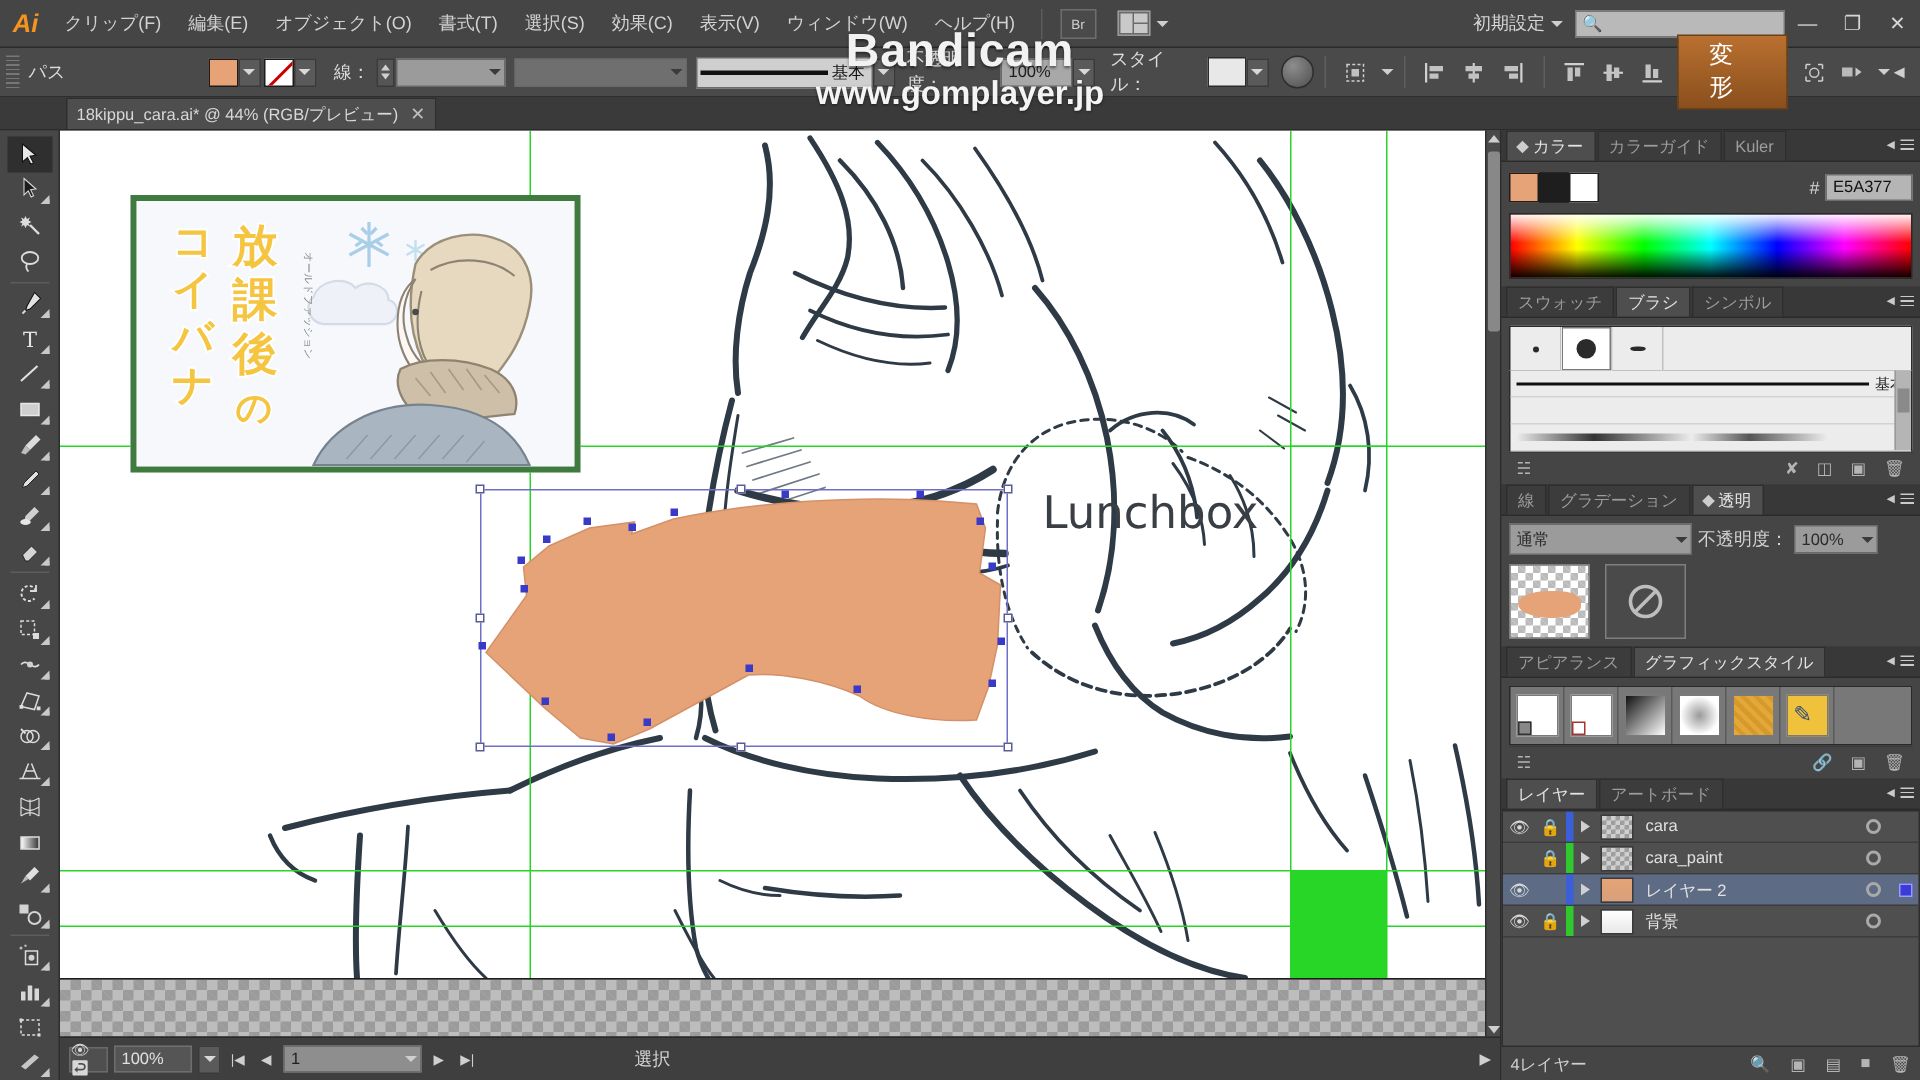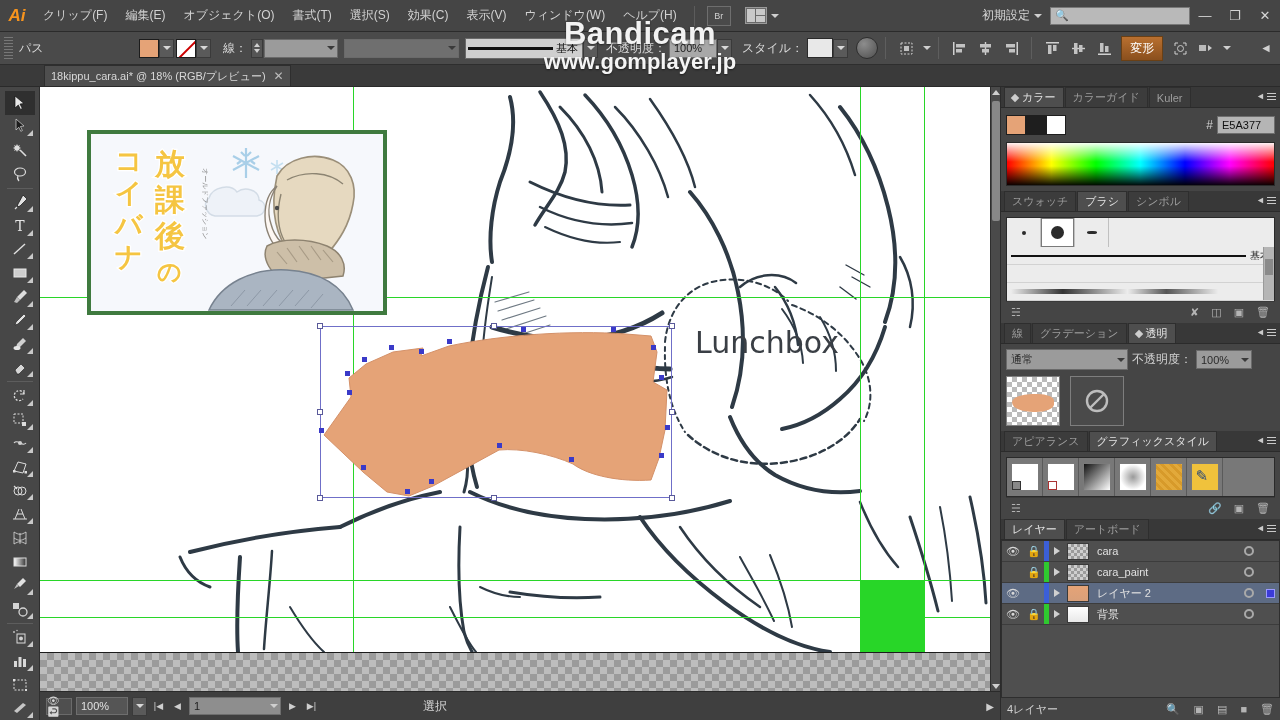--- a/index.html
+++ b/index.html
@@ -122,21 +122,21 @@
     border: 1px solid #2e2e2e; margin-left: 8px;
   }
   .vsep { width: 1px; height: 22px; background: #5e5e5e; margin: 0 7px; }
   .align-btn {
     width: 22px; height: 20px; border: 1px solid transparent;
     display: flex; align-items: center; justify-content: center; margin: 0 2px;
   }
   .align-btn svg { display: block; }
   #transform-btn {
     background: linear-gradient(#b97030,#8a4f1d); color: #fff;
-    padding: 3px 8px; font-size: 12px; border: 1px solid #6a4015;
+    padding: 3px 20px; font-size: 16px; border: 1px solid #6a4015;
     margin: 0 4px;
   }
   #cb-menu { margin-left: auto; margin-right: 8px; display: flex;
     align-items: center; color: #d0d0d0; font-size: 12px; }
 
   
   #tabstrip {
     height: 22px; background: #3a3a3a; display: flex; align-items: flex-end;
     padding-left: 44px; border-bottom: 1px solid #2a2a2a;
   }
@@ -574,21 +574,21 @@
   </div>
 
   <div style="position:absolute;left:490px;top:-16px;width:300px;text-align:center;pointer-events:none;">
     <div style="font-size:31px;font-weight:bold;color:#f2f2f2;text-shadow:0 1px 2px rgba(0,0,0,.5);letter-spacing:0.5px;">Bandicam</div>
     <div style="font-size:22px;font-weight:bold;color:#f4f4f4;text-shadow:0 1px 2px rgba(0,0,0,.5);margin-top:-3px;">www.gomplayer.jp</div>
   </div>
 </div>
 
 <div id="tabstrip">
   <div id="doctab">
-    <span>18kippu_cara.ai* @ 18% (RGB/プレビュー)</span>
+    <span>18kippu_cara.ai* @ 44% (RGB/プレビュー)</span>
     <span class="x">✕</span>
   </div>
 </div>
 
 <div id="toolbar">
   <div class="tool active">
     <svg width="16" height="16" viewBox="0 0 16 16">
         <path d="M3 1l9 7.5-4 .6 2.3 4.4-1.8.9-2.2-4.4L3 13z" fill="#e8e8e8" stroke="#111" stroke-width=".7"></path>
       </svg>
   </div>

